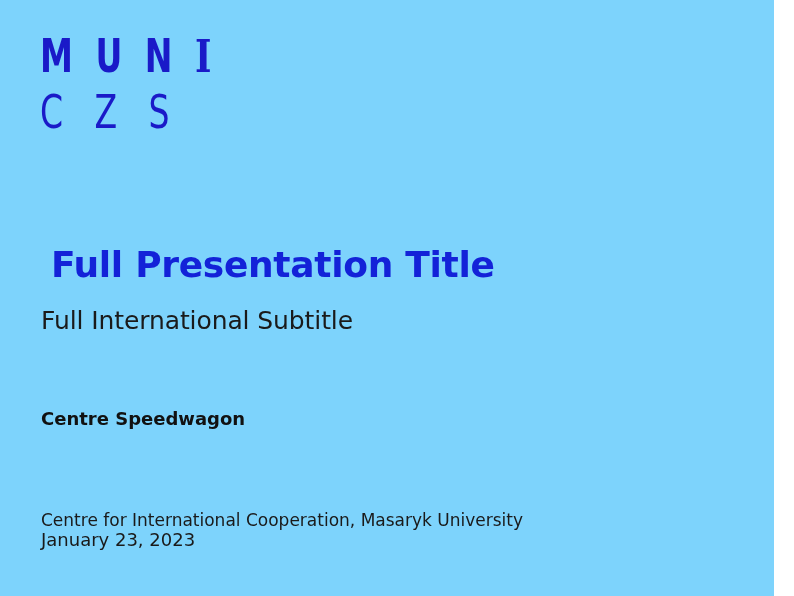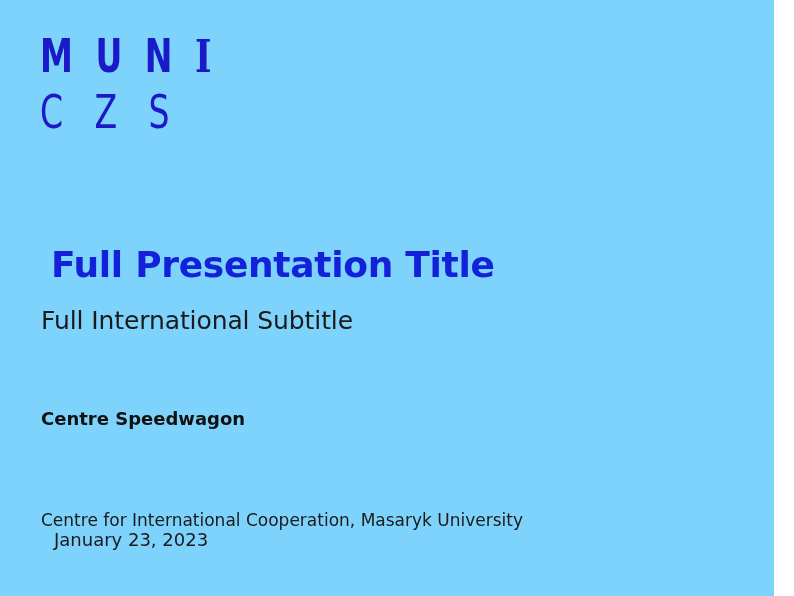--- a/index.html
+++ b/index.html
@@ -100,21 +100,21 @@
     top: 484px;
     font-size: 17px;
     font-weight: 400;
     color: #1a1a1a;
     line-height: 1.3;
     white-space: nowrap;
     margin-top: 25px;
   }
   #date {
     position: absolute;
-    left: 54px;
+    left: 41px;
     top: 528px;
     font-size: 18px;
     font-weight: 400;
     color: #1a1a1a;
     line-height: 1.3;
     white-space: nowrap;
   }
 </style>
 </head>
 <body>

